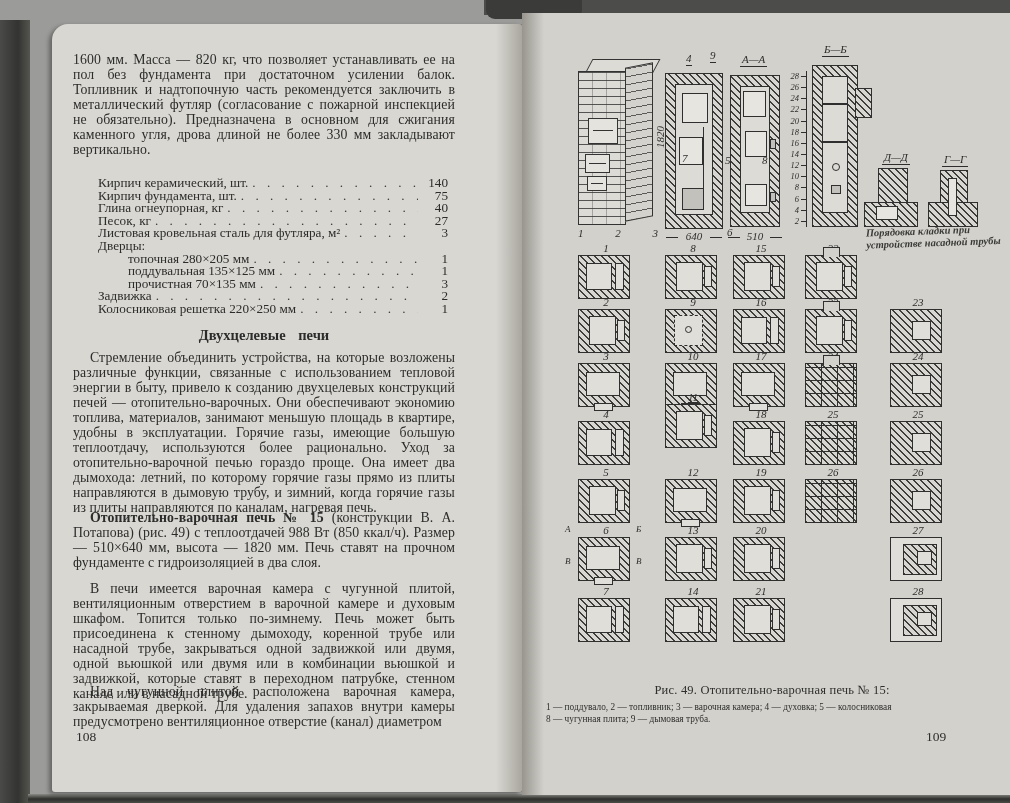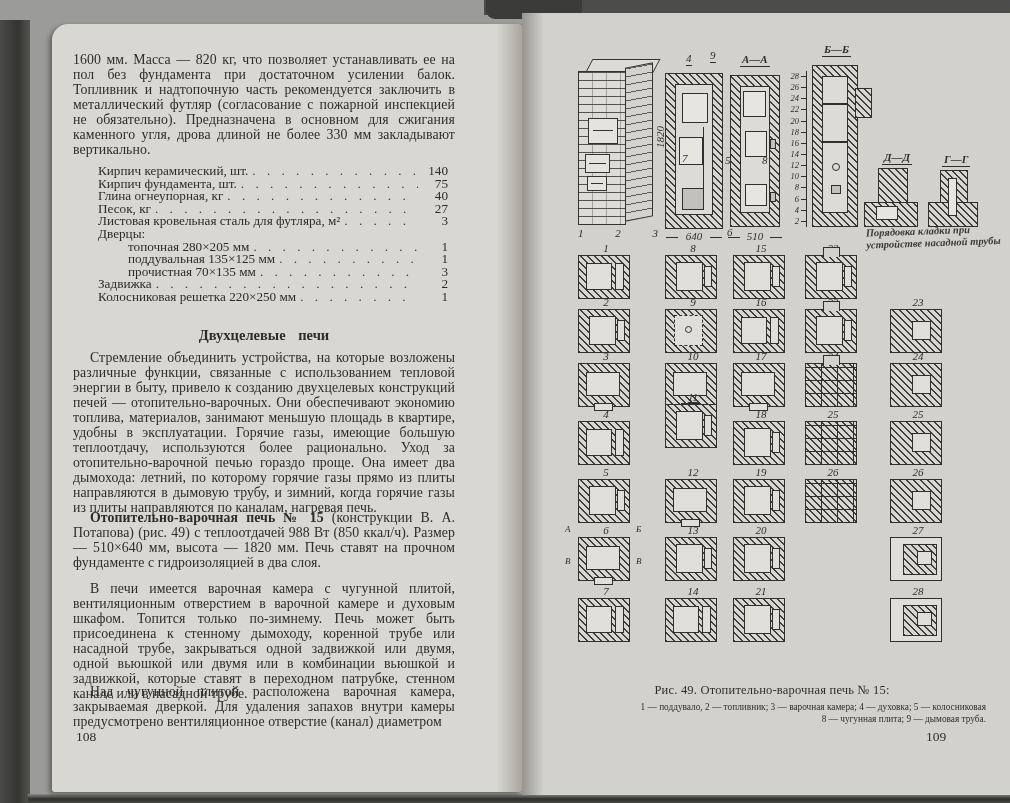--- a/index.html
+++ b/index.html
@@ -24,34 +24,34 @@
 
   
   .ltext{position:absolute;left:21px;top:0;width:384px;color:#2c2c2c;}
   .para{position:absolute;width:382px;font-size:13.8px;line-height:15px;text-align:justify;letter-spacing:.1px;}
   .ind{text-indent:17px;}
   .p1{top:28px;} .p2{top:326px;} .p3{top:486px;} .p4{top:557px;} .p5{top:660px;}
   .heading{position:absolute;top:303px;width:382px;text-align:center;font-weight:bold;font-size:14.5px;word-spacing:9px;}
   .pgnum-l{position:absolute;top:705px;left:3px;font-size:13.5px;}
 
   
-  .mlist{position:absolute;top:141px;left:25px;width:350px;}
+  .mlist{position:absolute;top:153px;left:25px;width:350px;}
   .mrow{display:flex;align-items:baseline;height:12.6px;font-size:13.2px;line-height:12.6px;}
   .mrow.indent{padding-left:30px;}
   .mlabel{white-space:nowrap;}
   .dots{flex:1;overflow:hidden;white-space:nowrap;margin:0 4px;}
   .dots::after{content:". . . . . . . . . . . . . . . . . . . . . . . . .";letter-spacing:4px;color:#3a3a3a;}
   .mval{width:26px;text-align:right;white-space:nowrap;}
 
   
   .fig{position:absolute;inset:0;color:#2e2e2e;}
   .hatch{background:repeating-linear-gradient(45deg,#3e3e3c 0,#3e3e3c 1.4px,#d7d6d0 1.4px,#d7d6d0 5px);}
   .lbl{position:absolute;font-style:italic;font-size:11px;line-height:11px;}
   .lbl.u{border-bottom:1px solid #2e2e2e;padding-bottom:1px;}
-  .seclbl{position:absolute;font-style:italic;font-weight:bold;font-size:11px;border-bottom:1px solid #2e2e2e;padding:0 2px 1px;}
+  .seclbl{position:absolute;font-style:italic;font-weight:normal;font-size:11px;border-bottom:1px solid #2e2e2e;padding:0 2px 1px;}
 
   
   .stove{left:56px;top:44px;width:80px;height:186px;}
   .stv-top{position:absolute;left:6px;top:2px;width:66px;height:14px;background:#dcdbd5;border:1px solid #333;
            transform:skewX(-28deg);transform-origin:bottom left;}
   .brick{background-color:#dcdbd5;background-image:
          repeating-linear-gradient(0deg,transparent 0 7px,rgba(60,60,60,.85) 7px 8px),
          repeating-linear-gradient(90deg,transparent 0 13px,rgba(60,60,60,.35) 13px 14px);}
   .stv-front{position:absolute;left:0;top:14px;width:46px;height:152px;border:1px solid #333;}
   .stv-side{position:absolute;left:47px;top:8px;width:26px;height:152px;border:1px solid #333;
@@ -111,21 +111,21 @@
   .vf .hb{left:12px;top:6px;width:32px;height:29px;background:repeating-linear-gradient(45deg,#3e3e3c 0,#3e3e3c 1.4px,#d7d6d0 1.4px,#d7d6d0 5px);border:1px solid #2f2f2f;}
   .vf .w1{left:26px;top:13px;width:13px;height:12px;}
   .vg .grid{inset:0;background-image:
       repeating-linear-gradient(90deg,transparent 0 15px,#2f2f2f 15px 16px),
       repeating-linear-gradient(0deg,transparent 0 12px,#2f2f2f 12px 13px);}
   .stk{left:17px;top:-9px;width:15px;height:9px;background:#d2d1cb;border:1px solid #2f2f2f;border-bottom:none;}
   .mk{position:absolute;font-style:italic;font-size:9px;}
 
   
   .cap-title{position:absolute;left:60px;top:670px;width:380px;text-align:center;font-size:12.5px;letter-spacing:.2px;}
-  .cap-lines{position:absolute;left:24px;top:688px;width:440px;text-align:right;font-size:9.3px;line-height:12px;}
+  .cap-lines{position:absolute;left:24px;top:688px;width:440px;text-align:left;font-size:9.3px;line-height:12px;}
   .pgnum-r{position:absolute;left:404px;top:716px;font-size:13.5px;}
 </style>
 </head>
 <body>
 
 <div class="abs top-band"></div>
 <div class="abs spine-knob"></div>
 <div class="abs left-strip"></div>
 <div class="abs bottom-line"></div>
 

